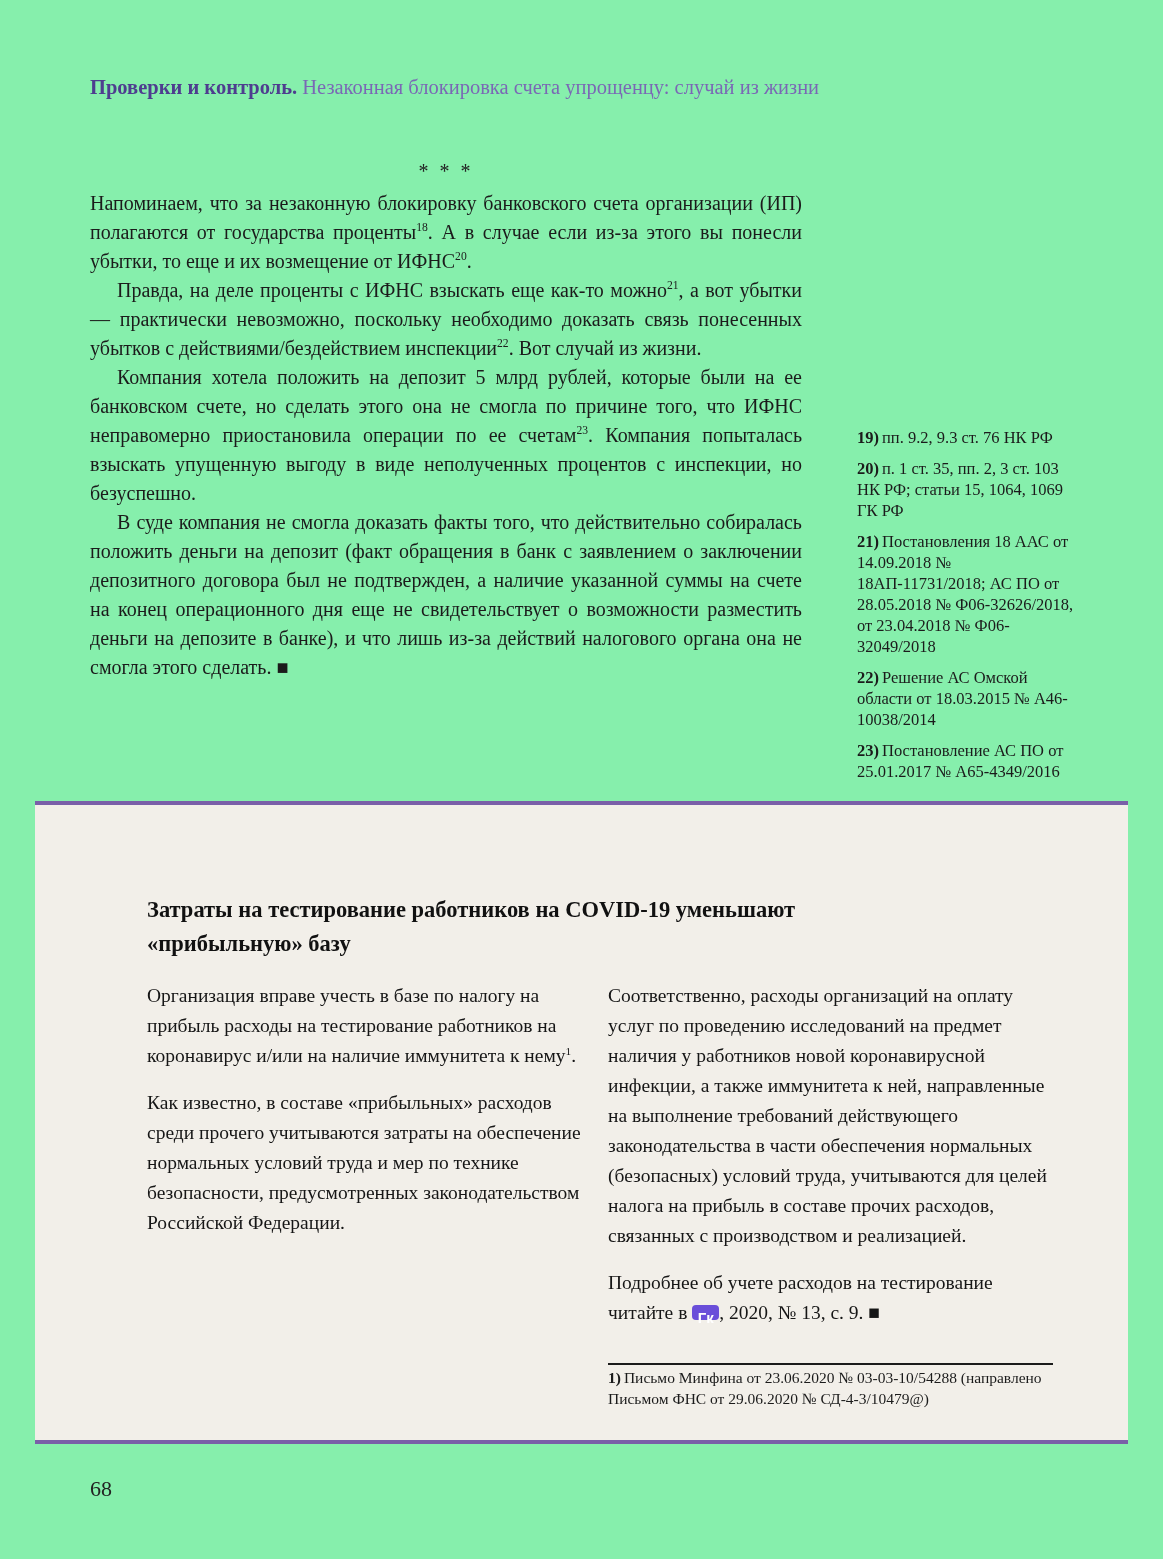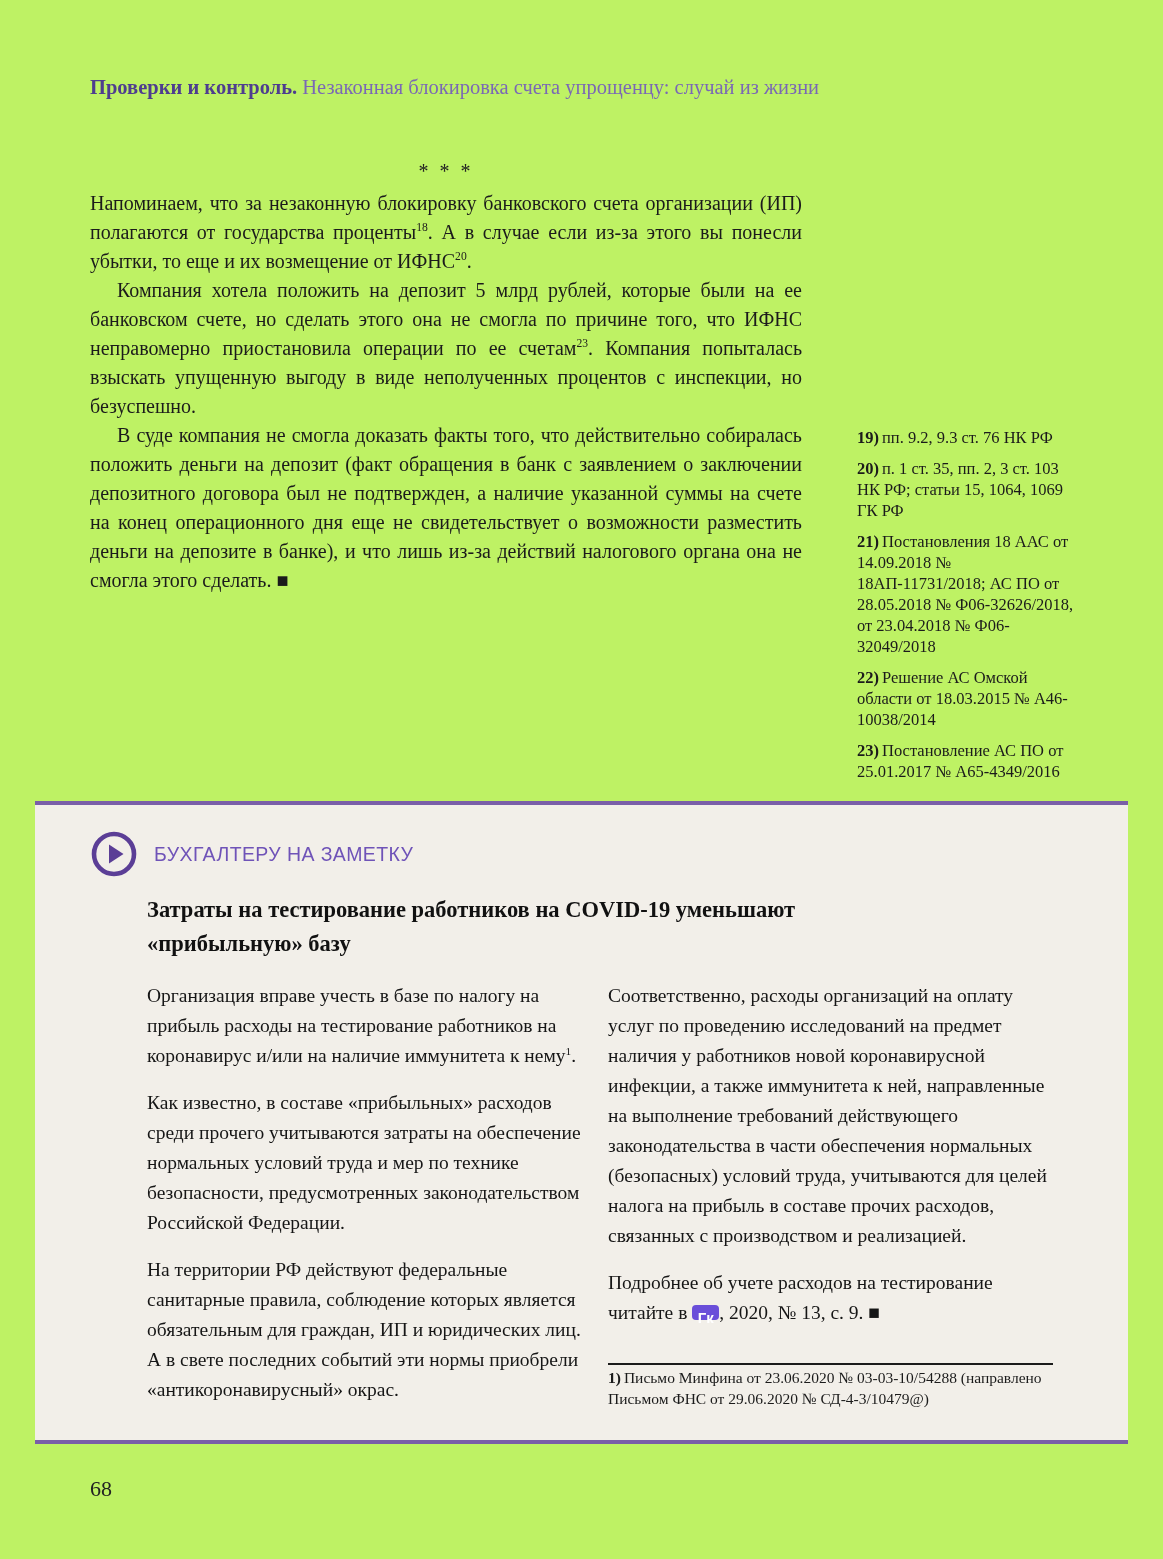--- a/index.html
+++ b/index.html
@@ -1,17 +1,17 @@
 <!DOCTYPE html>
 <html lang="ru"><head>
 <meta charset="utf-8">
 <style>
   html,body { margin:0; padding:0; background:#ffffff; }
   .page {
-    position:relative; width:1163px; height:1559px; background:#bef264;
+    position:relative; width:1163px; height:1559px; background:#86efac;
     font-family:"Liberation Serif", serif; color:#1b1b1b; overflow:hidden;
   }
 
   
   .running-head { position:absolute; left:90px; top:76px; width:980px; font-size:20.5px; white-space:nowrap; }
   .rh-section { color:#4e3d8f; font-weight:bold; }
   .rh-title   { color:#7a68b5; }
 
   
   .article { position:absolute; left:90px; top:160px; width:712px; }
@@ -56,20 +56,21 @@
 <div class="page">
 
   <header class="running-head">
     <span class="rh-section">Проверки и контроль.</span>
     <span class="rh-title">Незаконная блокировка счета упрощенцу: случай из жизни</span>
   </header>
 
   <section class="article">
     <p class="stars">* * *</p>
     <p class="apara first">Напоминаем, что за незаконную блокировку банковского счета организации (ИП) полагаются от государства проценты<sup class="fnref">18</sup>. А в случае если из-за этого вы понесли убытки, то еще и их возмещение от ИФНС<sup class="fnref">20</sup>.</p>
+    <p class="apara">Правда, на деле проценты с ИФНС взыскать еще как-то можно<sup class="fnref">21</sup>, а вот убытки — практически невозможно, поскольку необходимо доказать связь понесенных убытков с действиями/бездействием инспекции<sup class="fnref">22</sup>. Вот случай из жизни.</p>
     <p class="apara">Компания хотела положить на депозит 5 млрд рублей, которые были на ее банковском счете, но сделать этого она не смогла по причине того, что ИФНС неправомерно приостановила операции по ее счетам<sup class="fnref">23</sup>. Компания попыталась взыскать упущенную выгоду в виде неполученных процентов с инспекции, но безуспешно.</p>
     <p class="apara">В суде компания не смогла доказать факты того, что действительно собиралась положить деньги на депозит (факт обращения в банк с заявлением о заключении депозитного договора был не подтвержден, а наличие указанной суммы на счете на конец операционного дня еще не свидетельствует о возможности разместить деньги на депозите в банке), и что лишь из-за действий налогового органа она не смогла этого сделать. ■</p>
   </section>
 
   <aside class="sidebar">
     <div class="fn">
       <span class="fn-num">19)</span><span class="fn-text">пп. 9.2, 9.3 ст. 76 НК РФ</span>
     </div>
     <div class="fn">
       <span class="fn-num">20)</span><span class="fn-text">п. 1 ст. 35, пп. 2, 3 ст. 103 НК РФ; статьи 15, 1064, 1069 ГК РФ</span>
@@ -81,36 +82,26 @@
       <span class="fn-num">22)</span><span class="fn-text">Решение АС Омской области от 18.03.2015 № А46-10038/2014</span>
     </div>
     <div class="fn">
       <span class="fn-num">23)</span><span class="fn-text">Постановление АС ПО от 25.01.2017 № А65-4349/2016</span>
     </div>
   </aside>
 
   <div class="divider divider-top"></div>
 
   <section class="note-section">
-    <div class="note-label-row">
-      <span class="play-icon">
-        <svg viewBox="0 0 46 46" width="46" height="46" aria-hidden="true">
-          <circle cx="23" cy="23" r="20" fill="none" stroke="#5b3e96" stroke-width="4.6"></circle>
-          <path d="M18 13.5 L32.5 23 L18 32.5 Z" fill="#5b3e96"></path>
-        </svg>
-      </span>
-      <span class="note-label">БУХГАЛТЕРУ НА ЗАМЕТКУ</span>
-    </div>
 
     <h2 class="note-headline">Затраты на тестирование работников на COVID-19 уменьшают «прибыльную» базу</h2>
 
     <div class="note-col note-col-left">
       <p>Организация вправе учесть в базе по налогу на прибыль расходы на тестирование работников на коронавирус и/или на наличие иммунитета к нему<sup class="fnref">1</sup>.</p>
       <p>Как известно, в составе «прибыльных» расходов среди прочего учитываются затраты на обеспечение нормальных условий труда и мер по технике безопасности, предусмотренных законодательством Российской Федерации.</p>
-      <p>На территории РФ действуют федеральные санитарные правила, соблюдение которых является обязательным для граждан, ИП и юридических лиц. А в свете последних событий эти нормы приобрели «антикоронавирусный» окрас.</p>
     </div>
 
     <div class="note-col note-col-right">
       <p>Соответственно, расходы организаций на оплату услуг по проведению исследований на предмет наличия у работников новой коронавирусной инфекции, а также иммунитета к ней, направленные на выполнение требований действующего законодательства в части обеспечения нормальных (безопасных) условий труда, учитываются для целей налога на прибыль в составе прочих расходов, связанных с производством и реализацией.</p>
       <p>Подробнее об учете расходов на тестирование читайте в <span class="gk-logo">Гк</span>, 2020, № 13, с. 9. ■</p>
     </div>
 
     <div class="note-footnote">
       <span class="fn-num">1)</span><span class="fn-text">Письмо Минфина от 23.06.2020 № 03-03-10/54288 (направлено Письмом ФНС от 29.06.2020 № СД-4-3/10479@)</span>
     </div>

